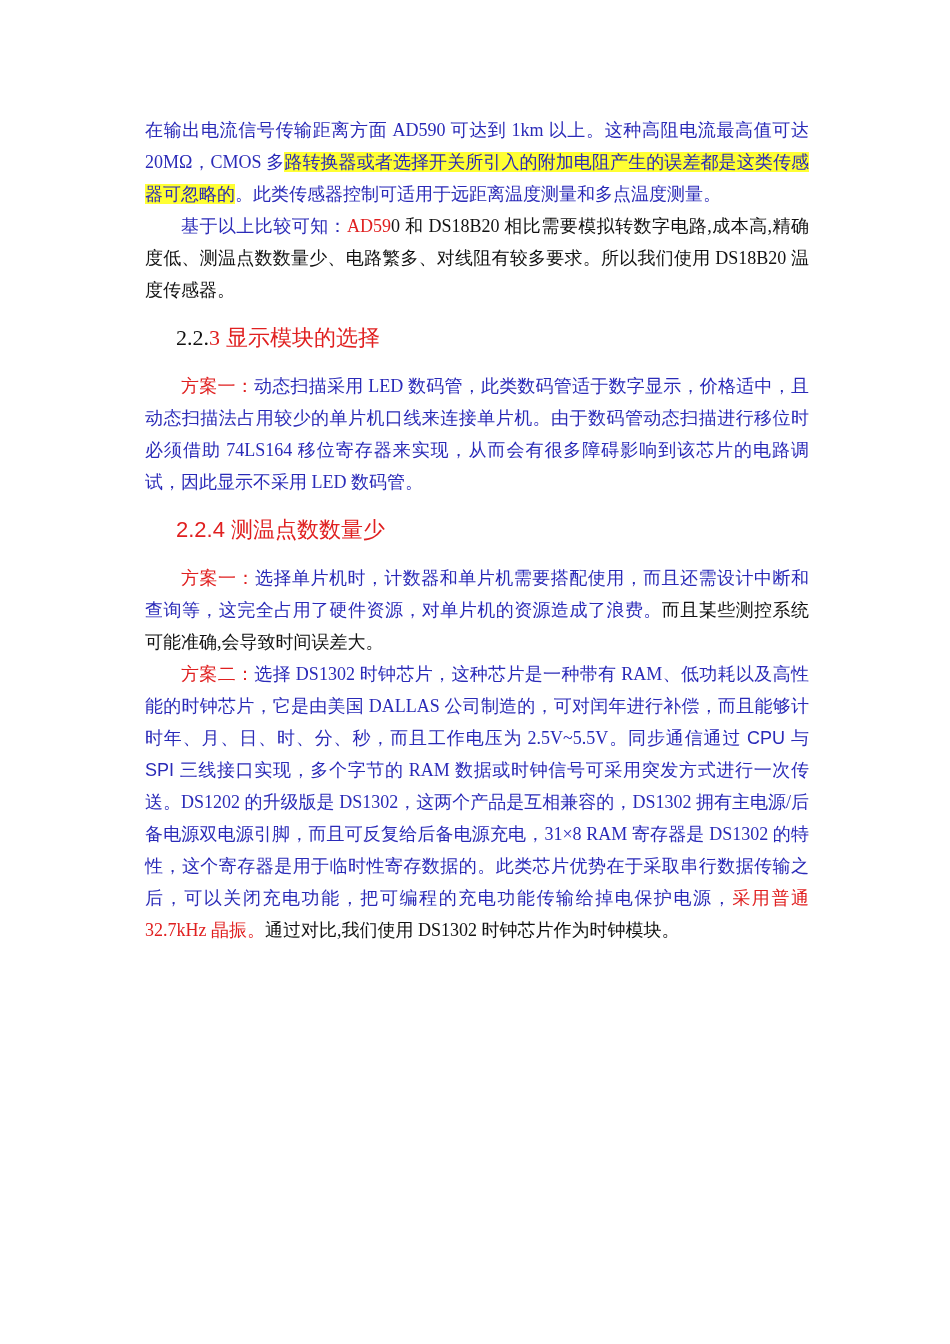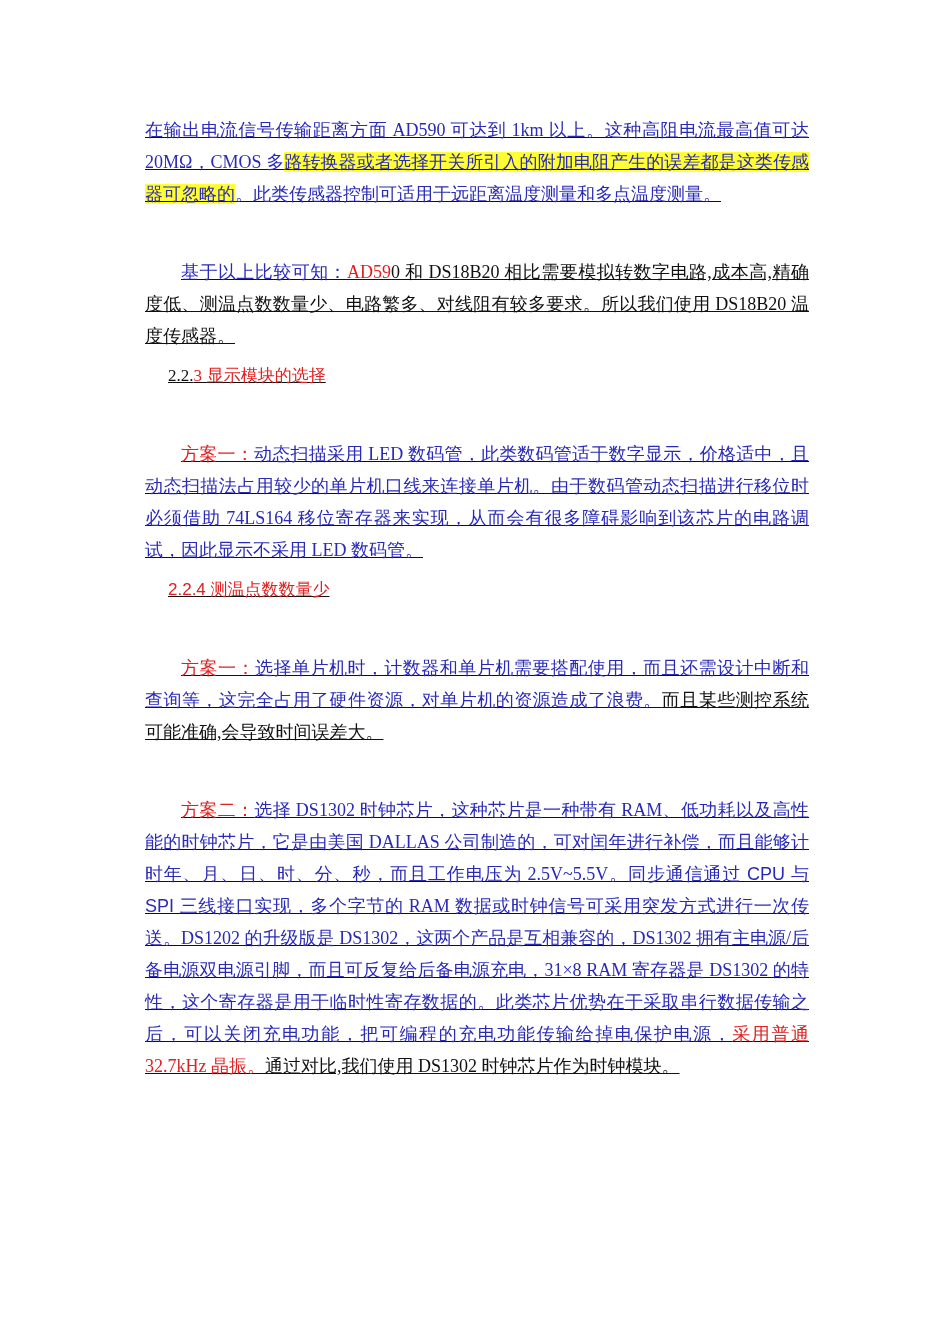--- a/index.html
+++ b/index.html
@@ -2,25 +2,24 @@
 <html><head>
   <meta charset="utf-8">
   <style>
     html, body { margin: 0; padding: 0; background: #ffffff; }
     body { width: 950px; height: 1344px; position: relative; overflow: hidden; }
     .page {
       position: absolute; left: 145px; top: 114px; width: 664px;
       font-family: "Liberation Serif", "DejaVu Serif", serif;
       font-size: 18px; line-height: 32px; color: #111111;
       text-align: justify;
-      text-decoration: underline;
     }
     .p { margin: 0; }
-    .indent { text-indent: 36px; margin-top: 46px; }
-    .heading { margin: 8px; padding-left: 15px; font-family: "Liberation Sans", "DejaVu Sans", sans-serif; font-size: 17px; }
+    .indent { text-indent: 36px; }
+    .heading { margin: 16px; padding-left: 15px; font-family: "Liberation Sans", "DejaVu Sans", sans-serif; font-size: 22px; }
     .blue { color: #2a2ab8; }
     .red { color: #e02020; }
     .black { color: #111111; }
     .hl { background: #ffff33; }
     .sans { font-family: "Liberation Sans", "DejaVu Sans", sans-serif; }
   </style>
 </head>
 <body>
 
 <div class="page">

